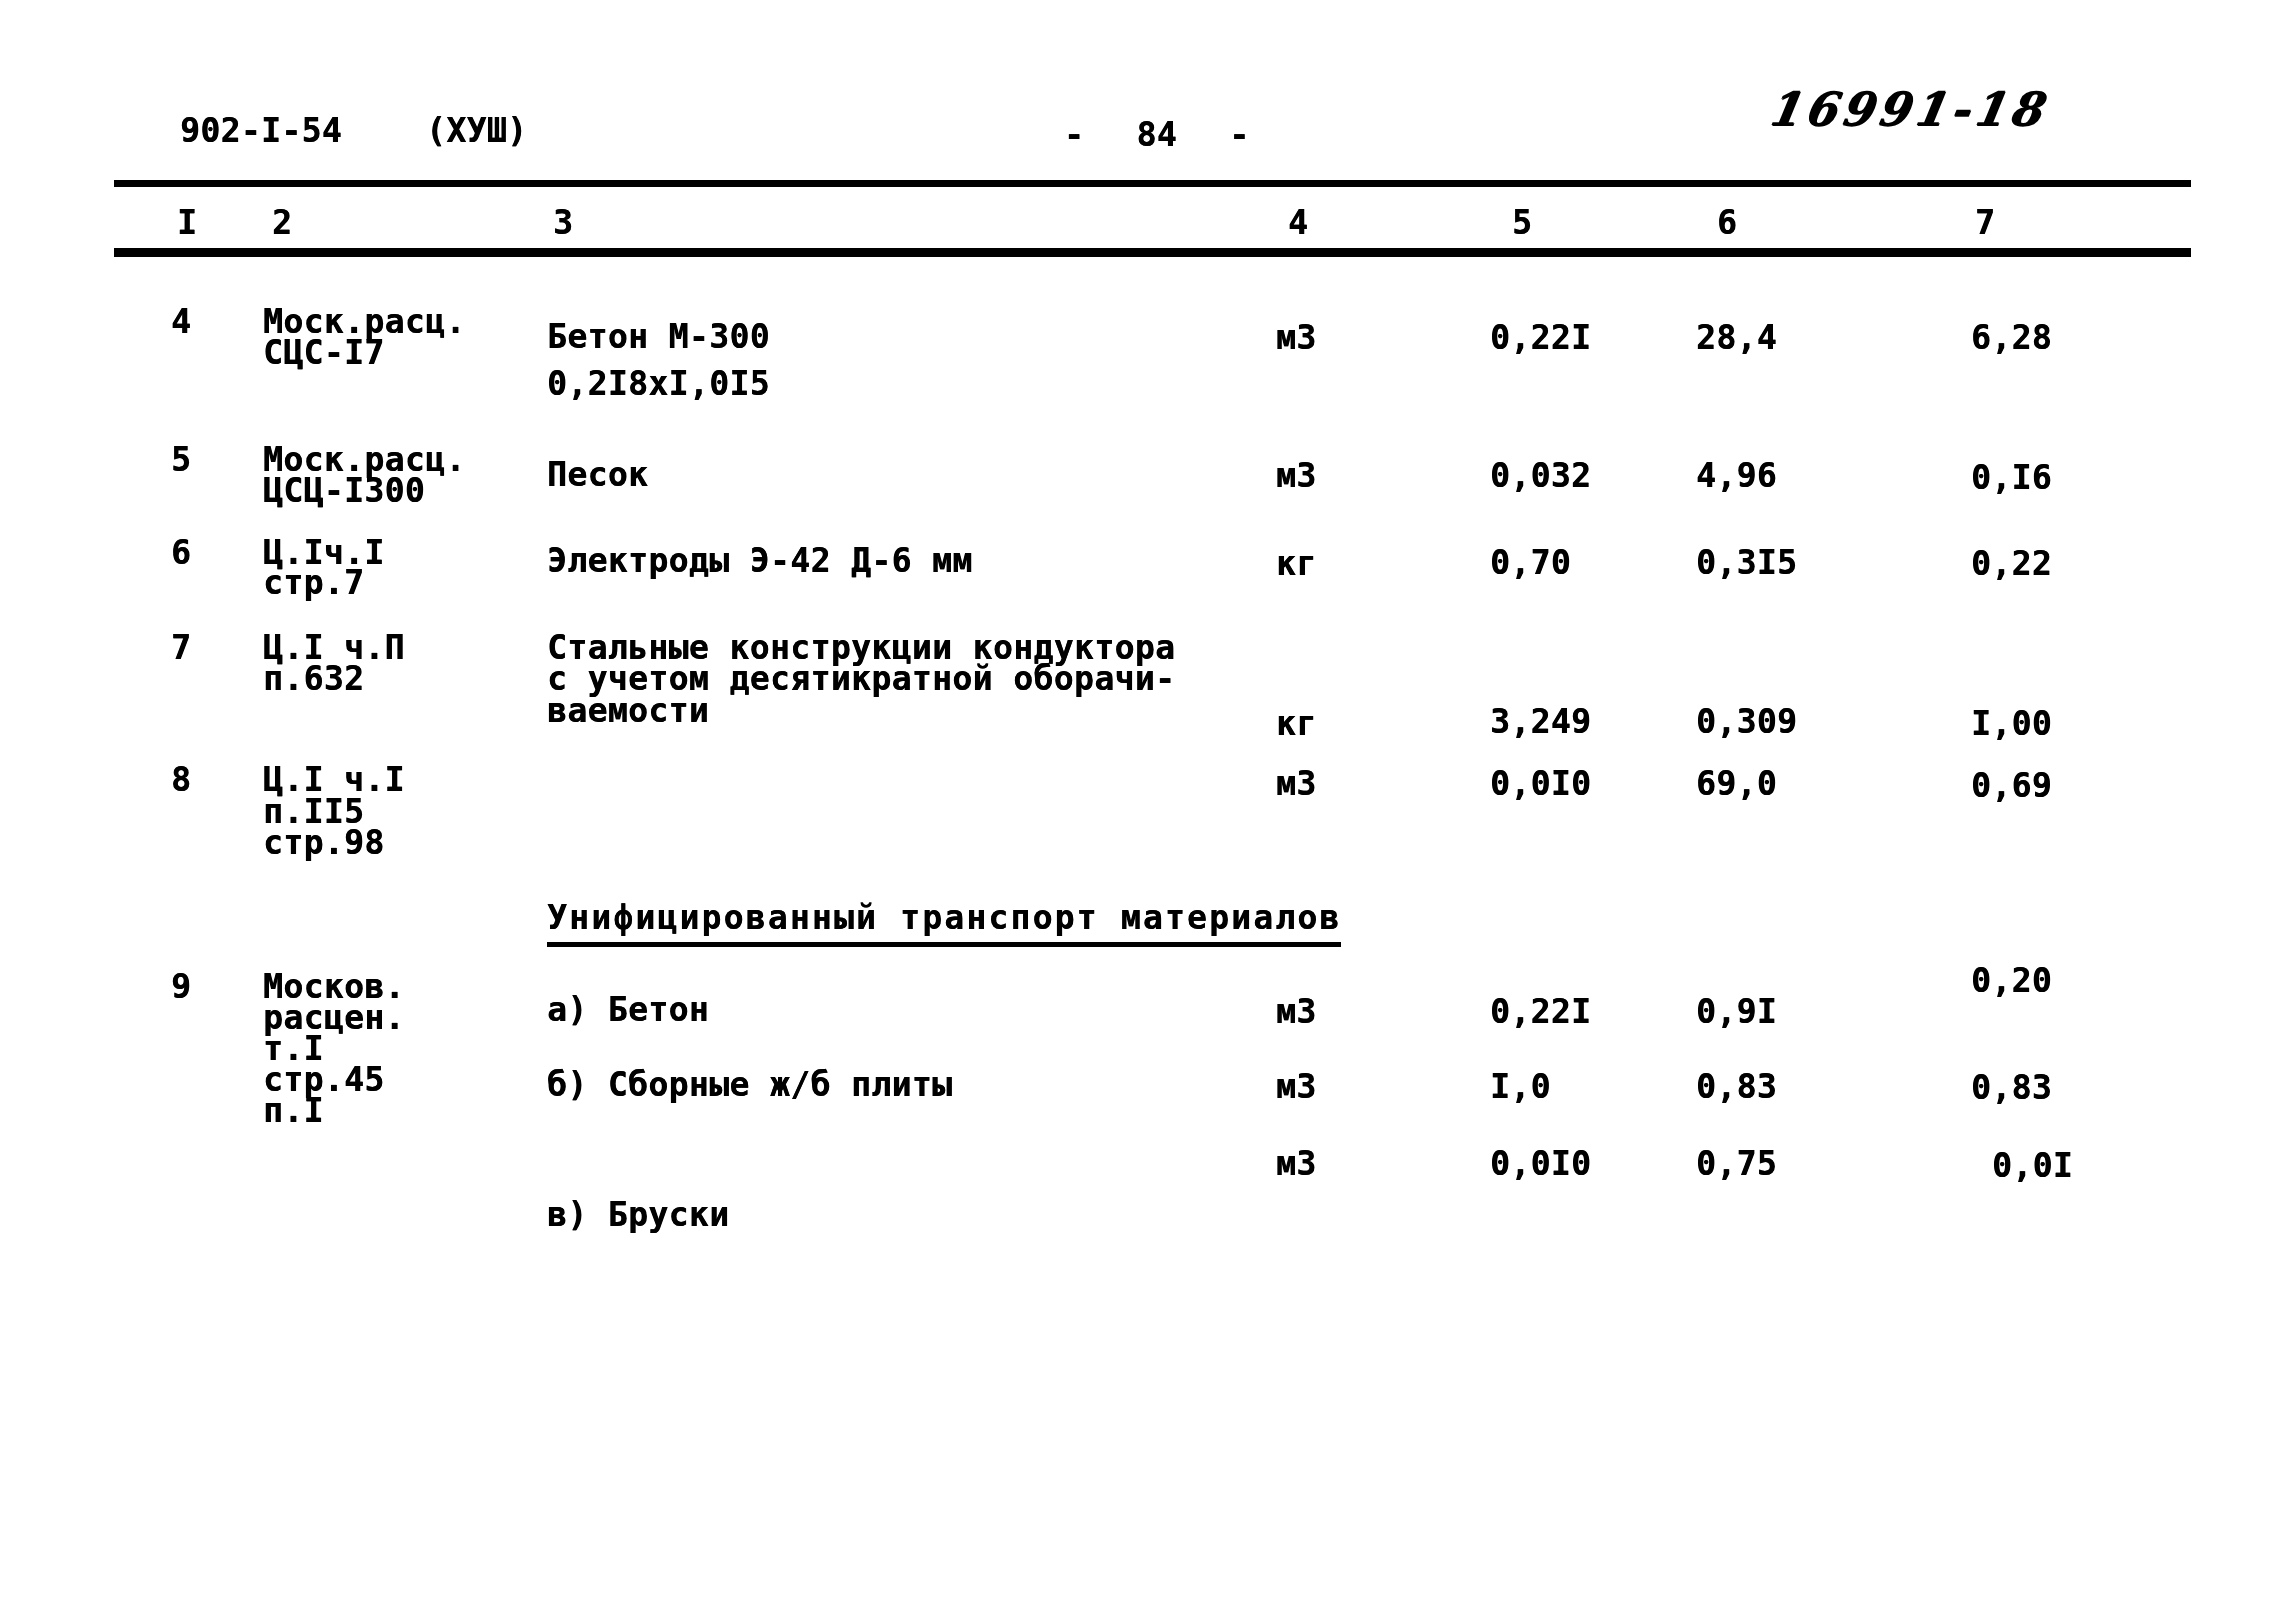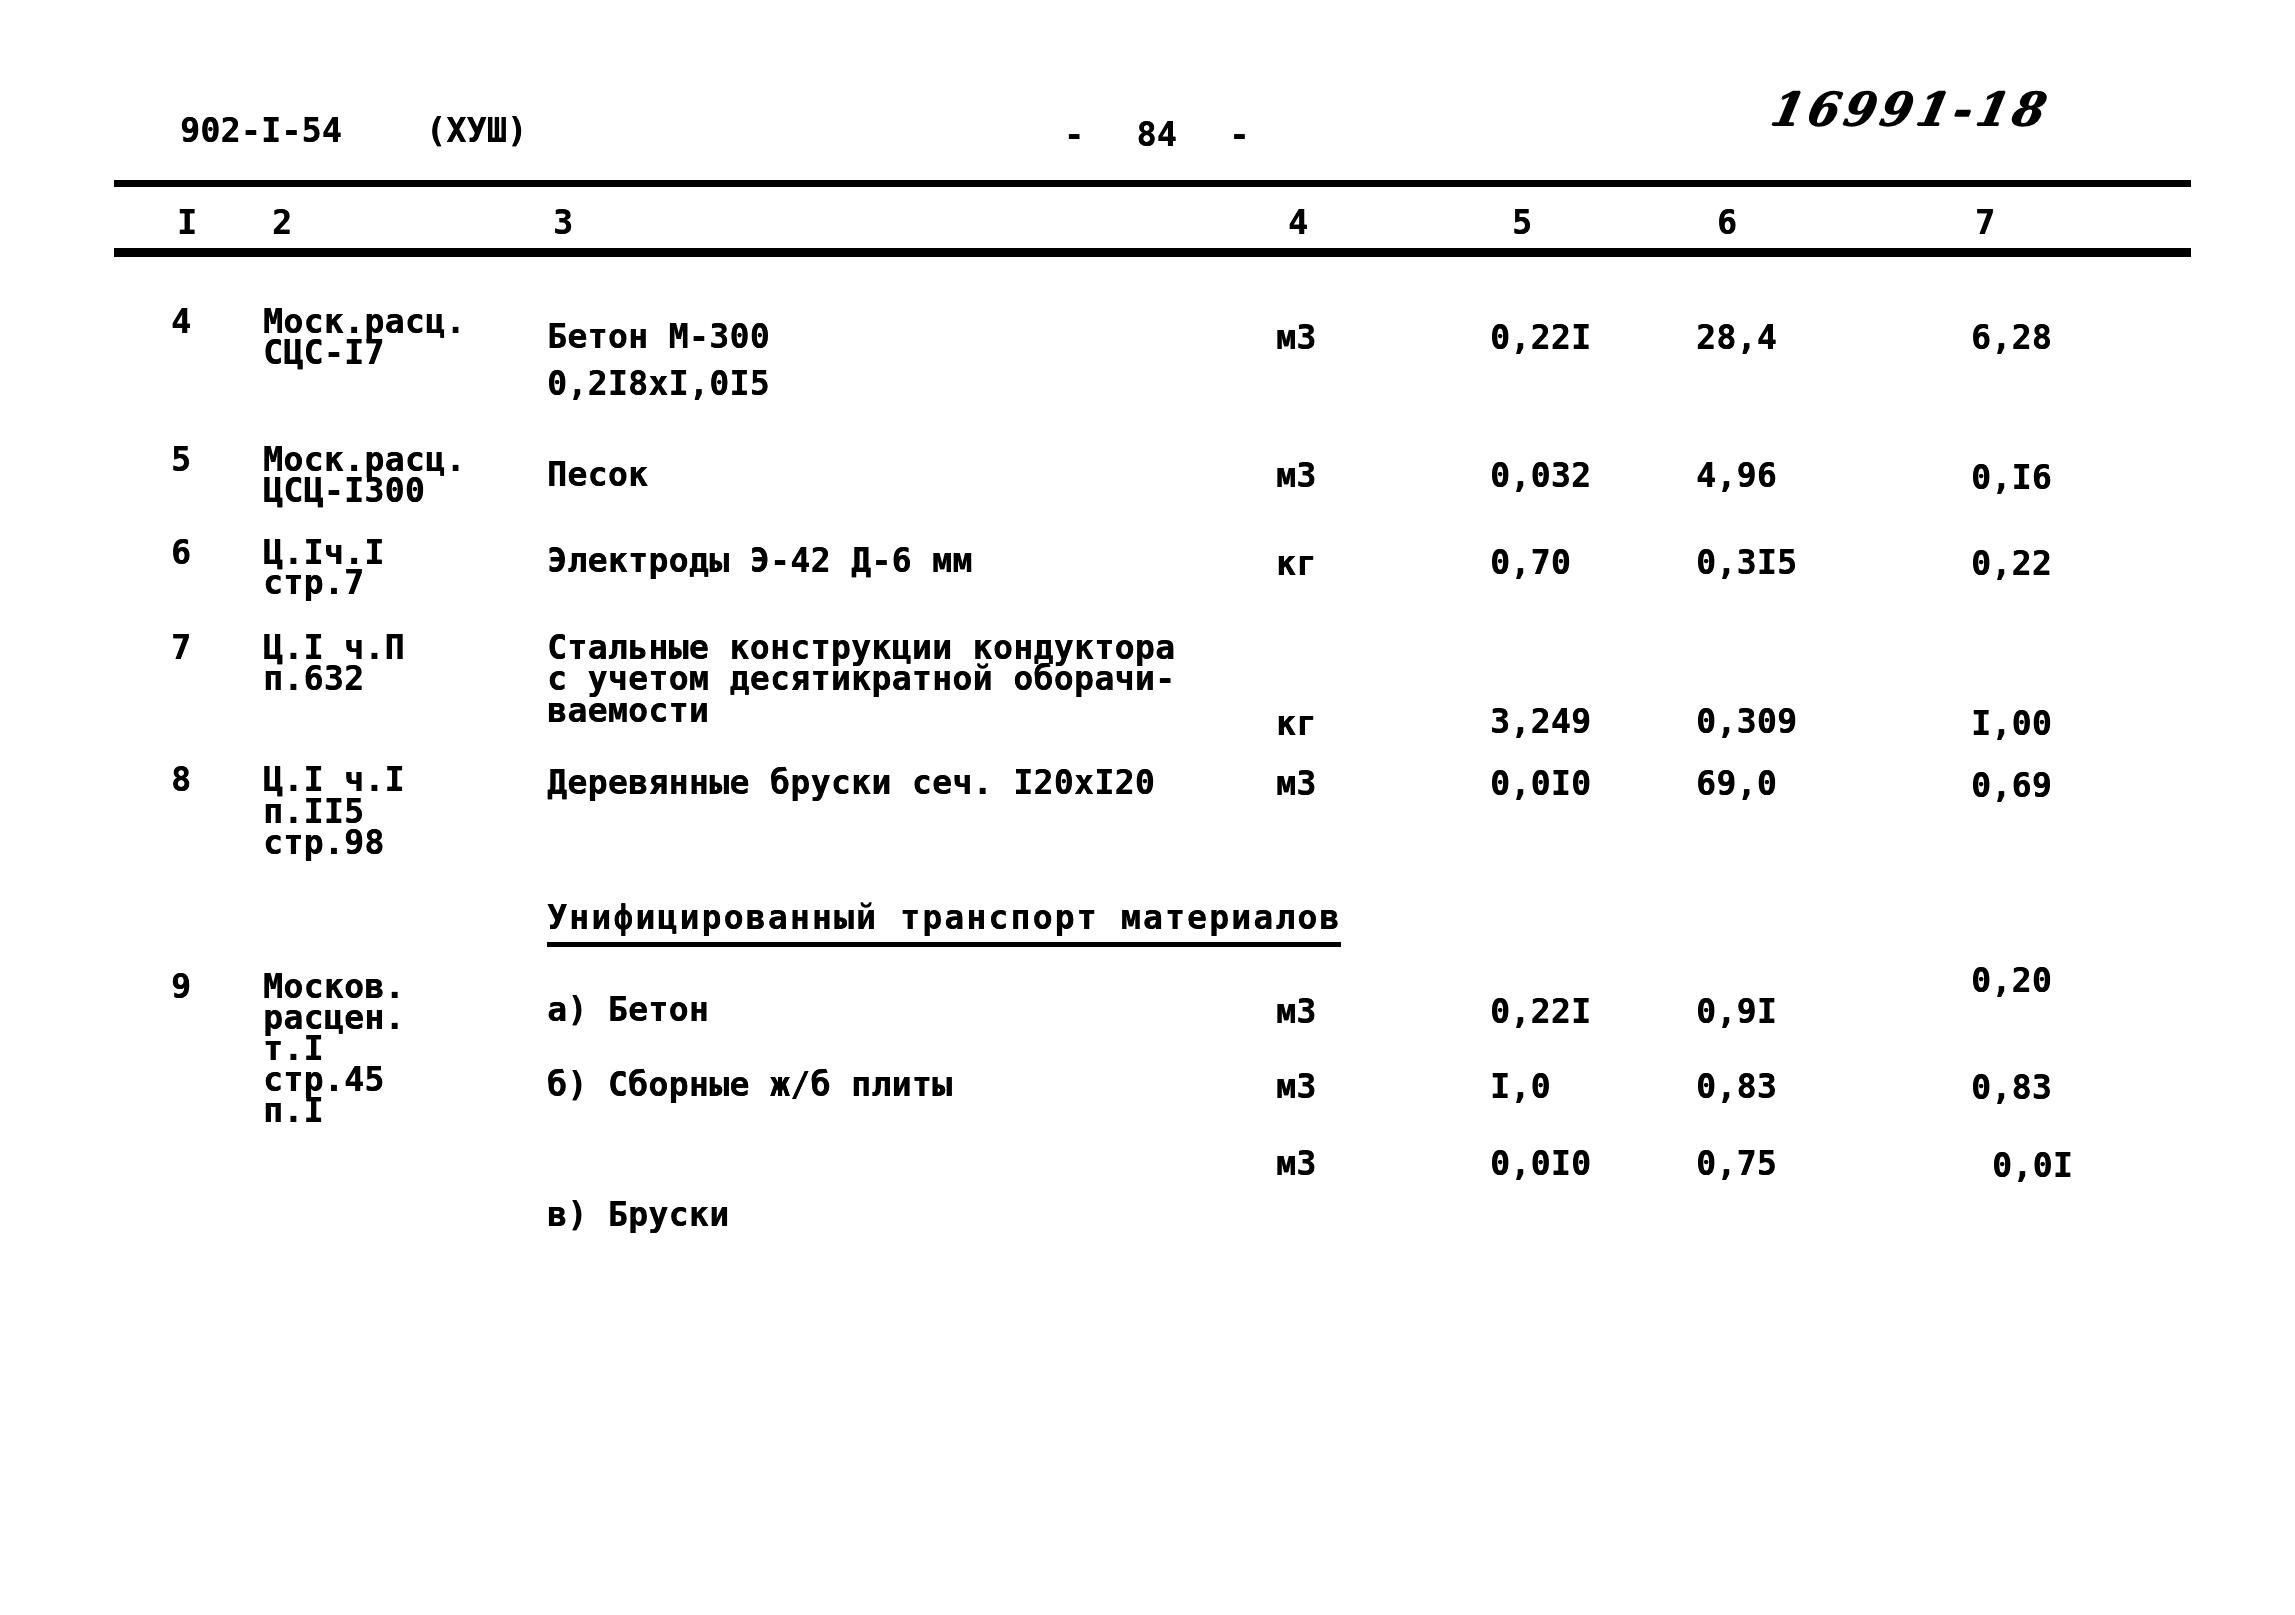--- a/index.html
+++ b/index.html
@@ -94,21 +94,20 @@
   <div class="t" style="left:547px;top:694px;">ваемости</div>
   <div class="t" style="left:1276px;top:707px;">кг</div>
   <div class="t" style="left:1490px;top:705px;">3,249</div>
   <div class="t" style="left:1696px;top:705px;">0,309</div>
   <div class="t" style="left:1971px;top:707px;">I,00</div>
 
   <div class="t" style="left:171px;top:763px;">8</div>
   <div class="t" style="left:263px;top:763px;">Ц.I ч.I</div>
   <div class="t" style="left:263px;top:795px;">п.II5</div>
   <div class="t" style="left:263px;top:826px;">стр.98</div>
-  <div class="t" style="left:547px;top:766px;">Деревянные бруски сеч. I20хI20</div>
   <div class="t" style="left:1276px;top:767px;">м3</div>
   <div class="t" style="left:1490px;top:767px;">0,0I0</div>
   <div class="t" style="left:1696px;top:767px;text-align:right;">69,0</div>
   <div class="t" style="left:1971px;top:769px;">0,69</div>
 
   <div class="t heading" style="left:547px;top:901px;">Унифицированный транспорт материалов</div>
 
   <div class="t" style="left:171px;top:970px;">9</div>
   <div class="t" style="left:263px;top:970px;">Москов.</div>
   <div class="t" style="left:263px;top:1001px;">расцен.</div>

